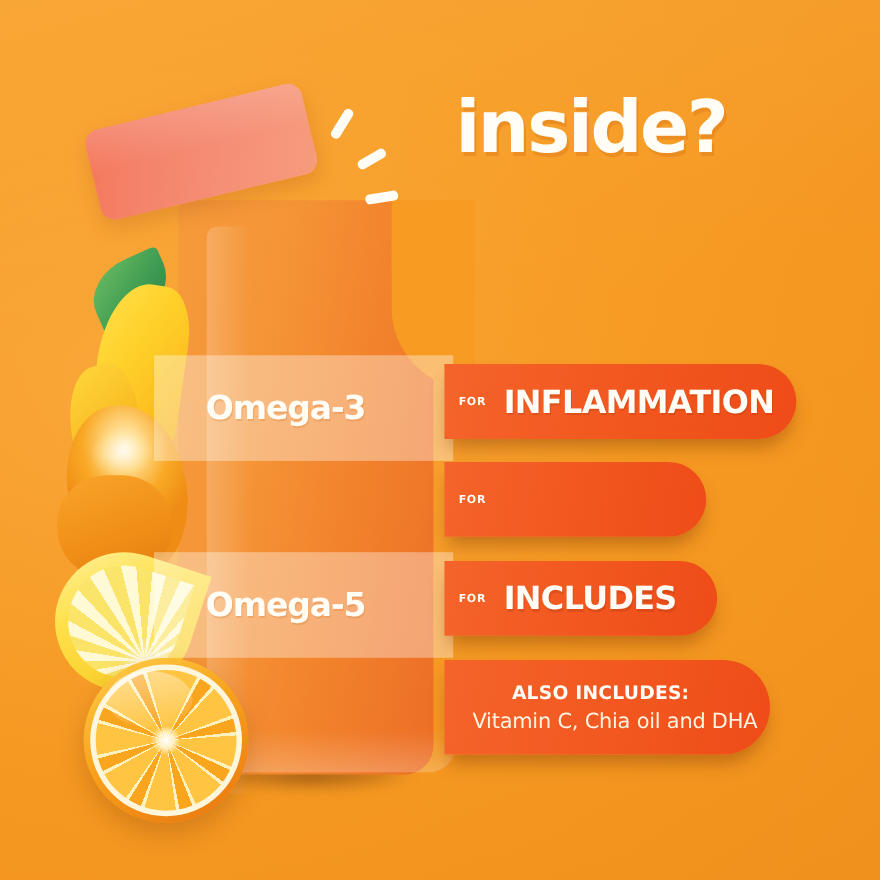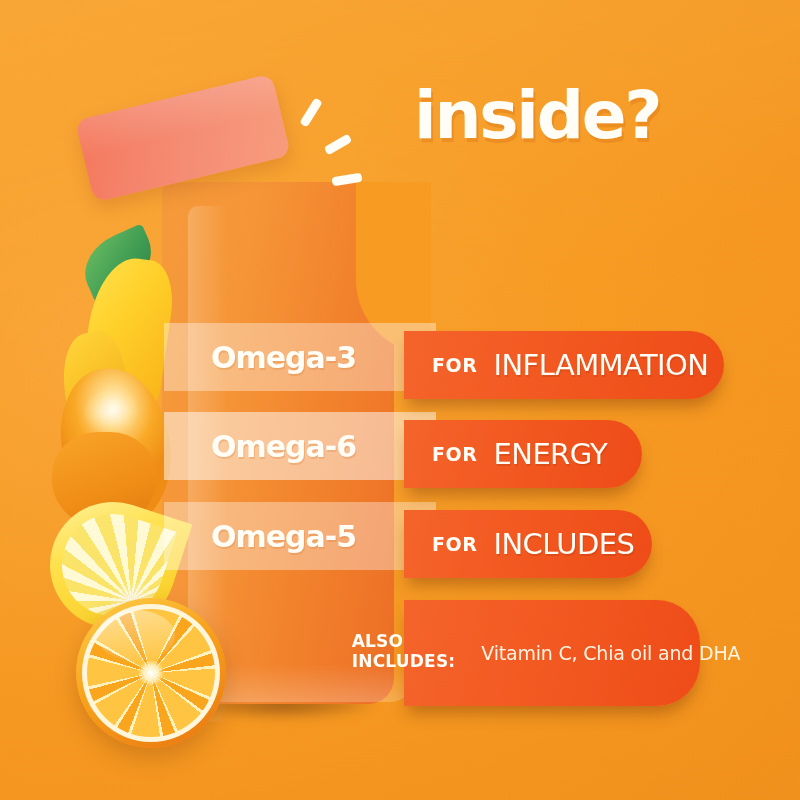--- a/index.html
+++ b/index.html
@@ -172,22 +172,22 @@
     border-radius:50%;
     background:radial-gradient(50% 50% at 50% 50%, #FFFFFF 0%, rgba(255,248,214,.85) 42%, rgba(255,235,160,0) 78%);
   }
   .os-gloss{
     position:absolute;left:14%;top:8%;width:52%;height:34%;border-radius:50%;
     background:linear-gradient(170deg, rgba(255,255,255,.45), rgba(255,255,255,0));
   }
 
   
   .band{
-    position:absolute;left:140px;width:272px;height:68px;
-    display:flex;align-items:center;margin-left:24px;
+    position:absolute;left:140px;width:272px;height:96px;
+    display:flex;align-items:center;
   }
   .band .band-bg{position:absolute;inset:0;background:#FFFFFF;}
   .band1{top:323px;} .band1 .band-bg{opacity:.36;}
   .band2{top:412px;} .band2 .band-bg{opacity:.50;}
   .band3{top:502px;} .band3 .band-bg{opacity:.36;}
 
   .omega-label{
     position:relative;
     margin-left:47px;
     color:#FFFDF6;
@@ -200,40 +200,40 @@
   
   .pill{
     position:absolute;left:404px;height:68px;
     background:linear-gradient(100deg,#F4642A 0%, #F2561F 55%, #EE4C18 100%);
     border-radius:0 34px 34px 0;
     display:flex;align-items:center;
     box-shadow:0 11px 16px -4px rgba(120,52,8,.42);
   }
   .pill .forw{
     color:#FFFDF6;font-family:"DejaVu Sans", sans-serif;
-    font-weight:700;font-size:19px;letter-spacing:.6px;
-    margin-left:28px;
+    font-weight:700;font-size:10px;letter-spacing:.6px;
+    margin-left:13px;
   }
   .pill .benefit{
     color:#FFFDF6;font-family:"DejaVu Sans", sans-serif;
-    font-weight:400;font-size:29px;letter-spacing:-.6px;
+    font-weight:700;font-size:29px;letter-spacing:-.6px;
     margin-left:16px;white-space:nowrap;
     text-shadow:1px 2px 0 rgba(160,52,8,.25);
   }
   .pill1{top:331px;width:320px;}
   .pill2{top:420px;width:238px;}
   .pill3{top:510px;width:248px;}
 
   
   .pill-also{
-    position:absolute;left:404px;top:600px;width:296px;height:106px;
+    position:absolute;left:404px;top:600px;width:296px;height:86px;
     background:linear-gradient(100deg,#F4642A 0%, #F2561F 60%, #EE4C18 100%);
     border-radius:0 43px 43px 0;
     box-shadow:0 11px 16px -4px rgba(120,52,8,.42);
-    display:flex;flex-direction:row;align-items:center;justify-content:center;
+    display:flex;flex-direction:column;align-items:center;justify-content:center;
     padding-right:12px;box-sizing:border-box;
   }
   .also-title{
     color:#FFFDF6;font-family:"DejaVu Sans", sans-serif;
     font-weight:700;font-size:17px;letter-spacing:.2px;margin-bottom:5px;
   }
   .also-sub{
     color:#FFF4E2;font-family:"DejaVu Sans", sans-serif;
     font-weight:400;font-size:19px;letter-spacing:-.2px;white-space:nowrap;margin-left:26px;
   }
@@ -285,36 +285,31 @@
     <div class="os-pith"></div>
     <div class="os-flesh"></div>
     <div class="os-core"></div>
     <div class="os-gloss"></div>
   </div>
 
   <div class="band band1">
     <div class="band-bg"></div>
     <div class="omega-label">Omega-3</div>
   </div>
-  <div class="band band2">
-    <div class="band-bg"></div>
-    <div class="omega-label">Omega-6</div>
-  </div>
   <div class="band band3">
     <div class="band-bg"></div>
     <div class="omega-label">Omega-5</div>
   </div>
 
   <div class="pill pill1">
     <span class="forw">FOR</span>
     <span class="benefit">INFLAMMATION</span>
   </div>
   <div class="pill pill2">
     <span class="forw">FOR</span>
-    <span class="benefit">ENERGY</span>
   </div>
   <div class="pill pill3">
     <span class="forw">FOR</span>
     <span class="benefit">INCLUDES</span>
   </div>
 
   <div class="pill-also">
     <div class="also-title">ALSO INCLUDES:</div>
     <div class="also-sub">Vitamin C, Chia oil and DHA</div>
   </div>

